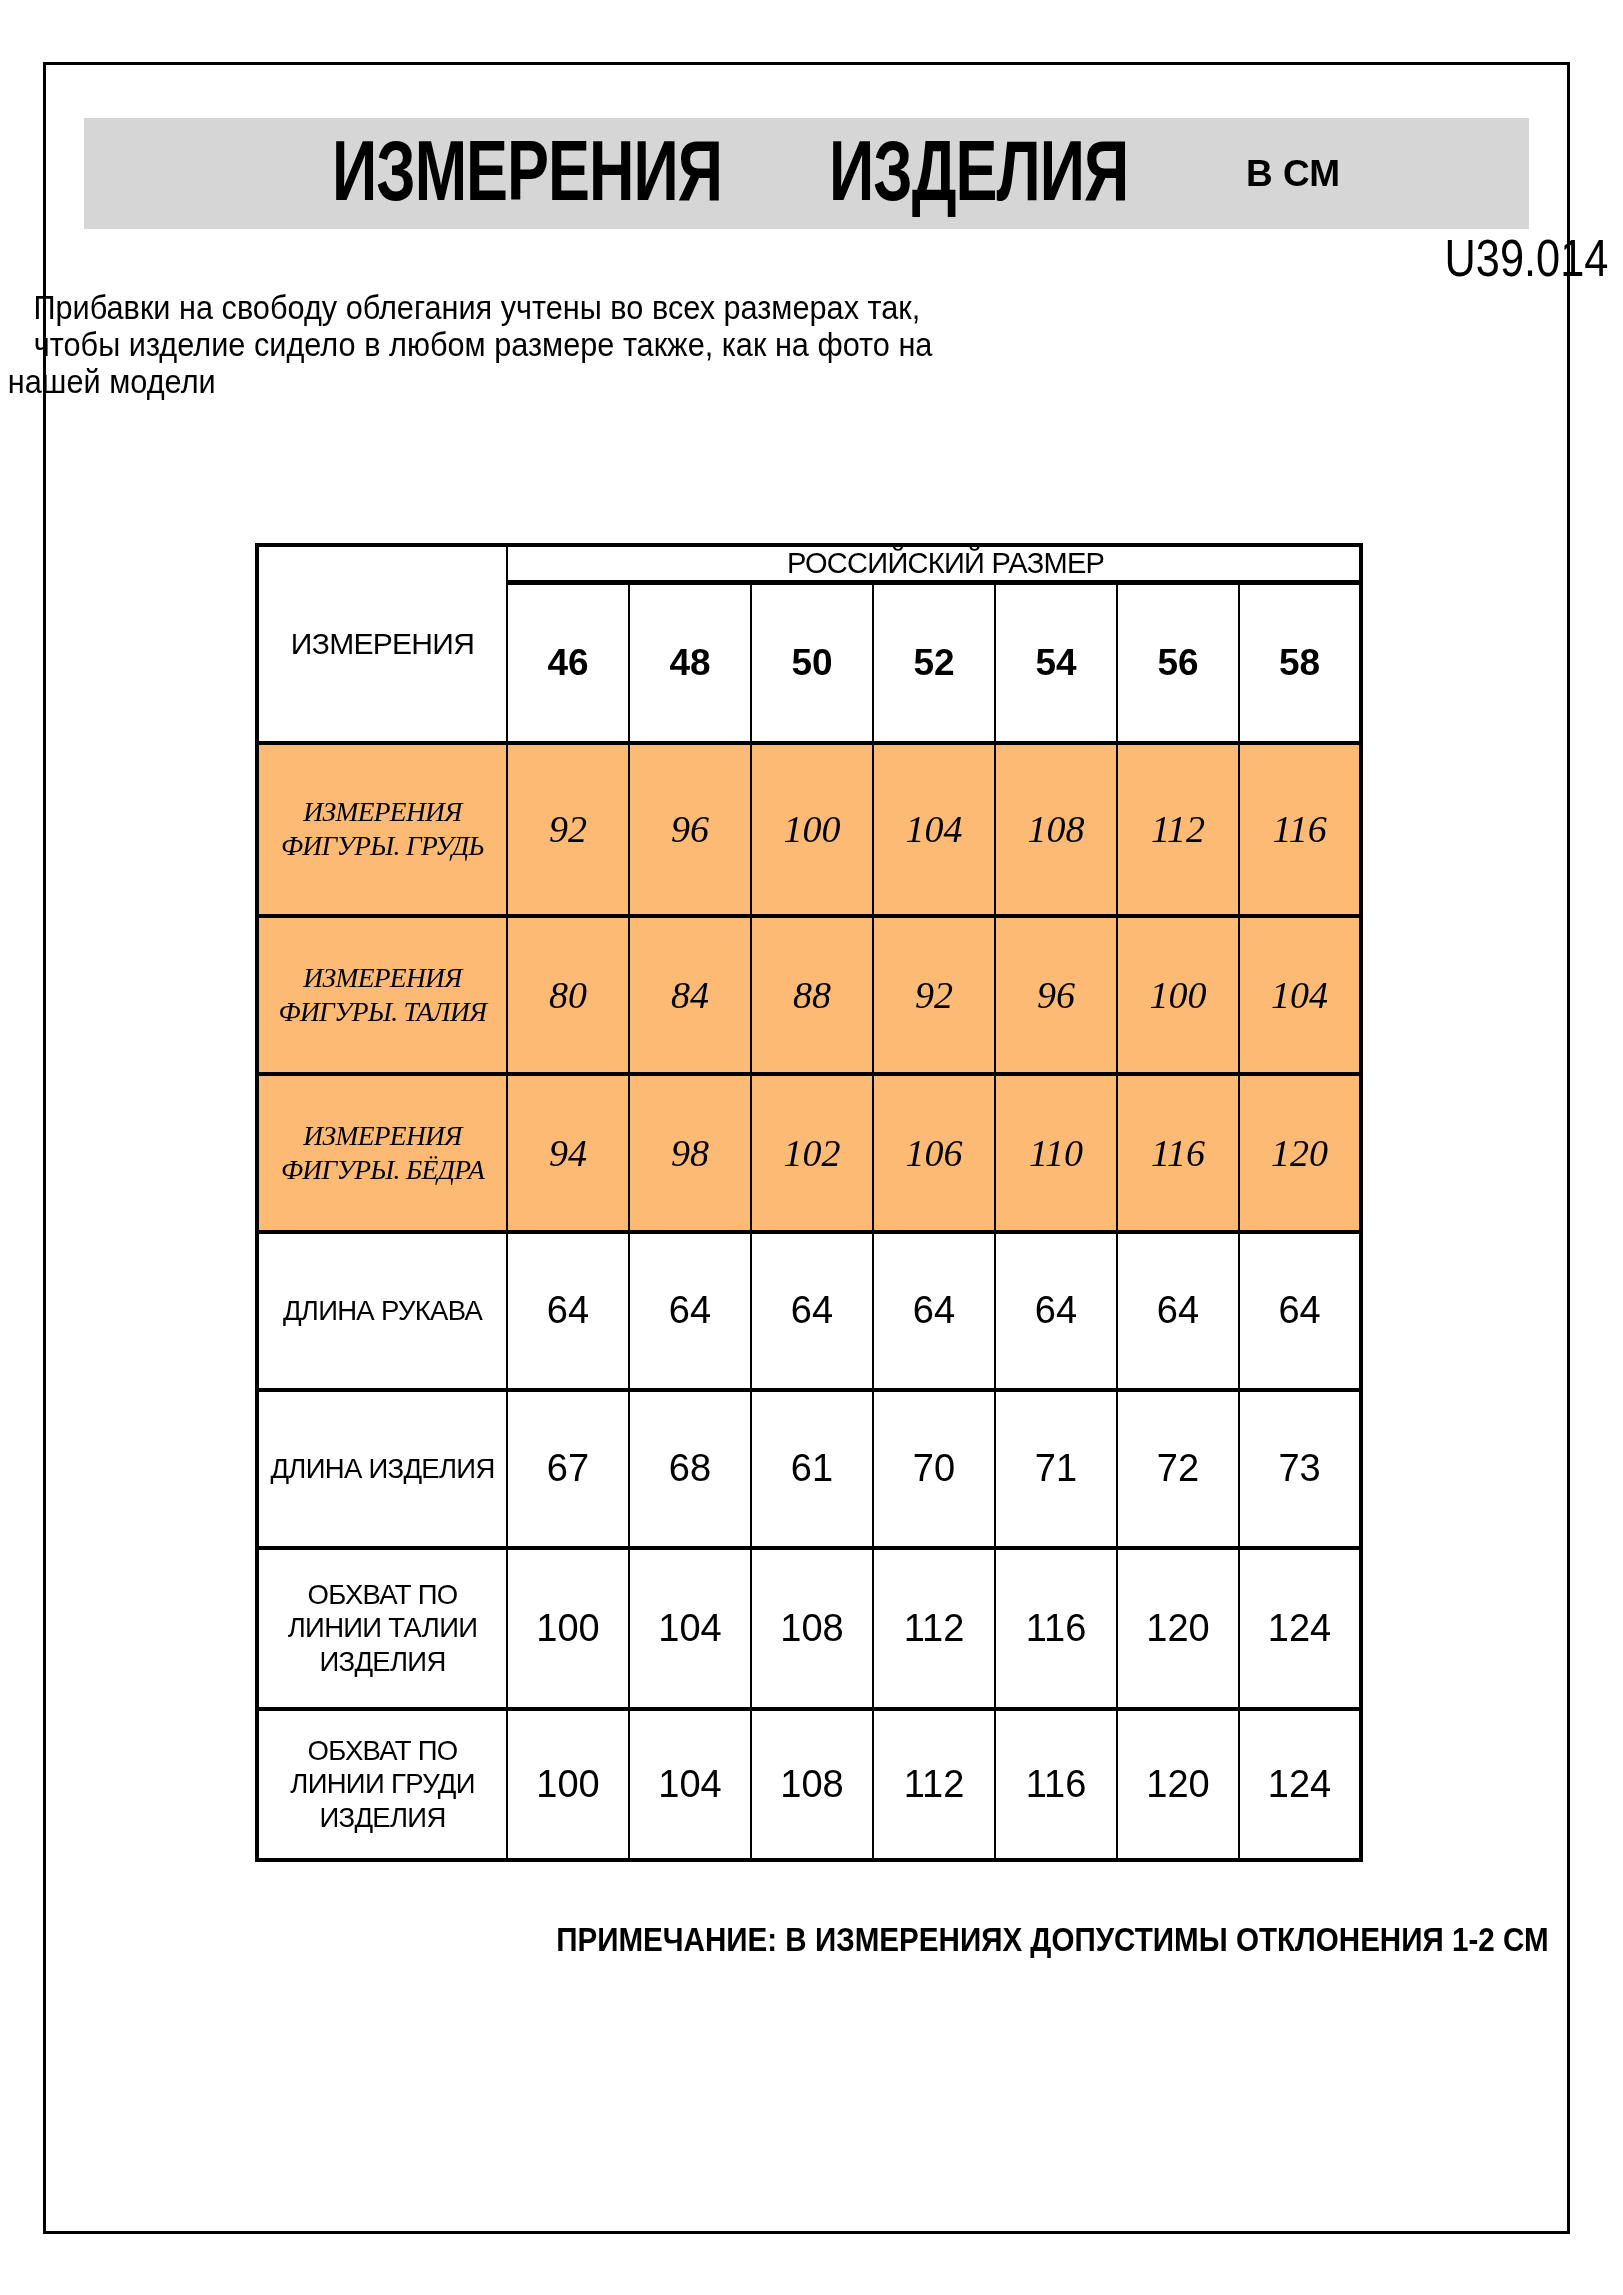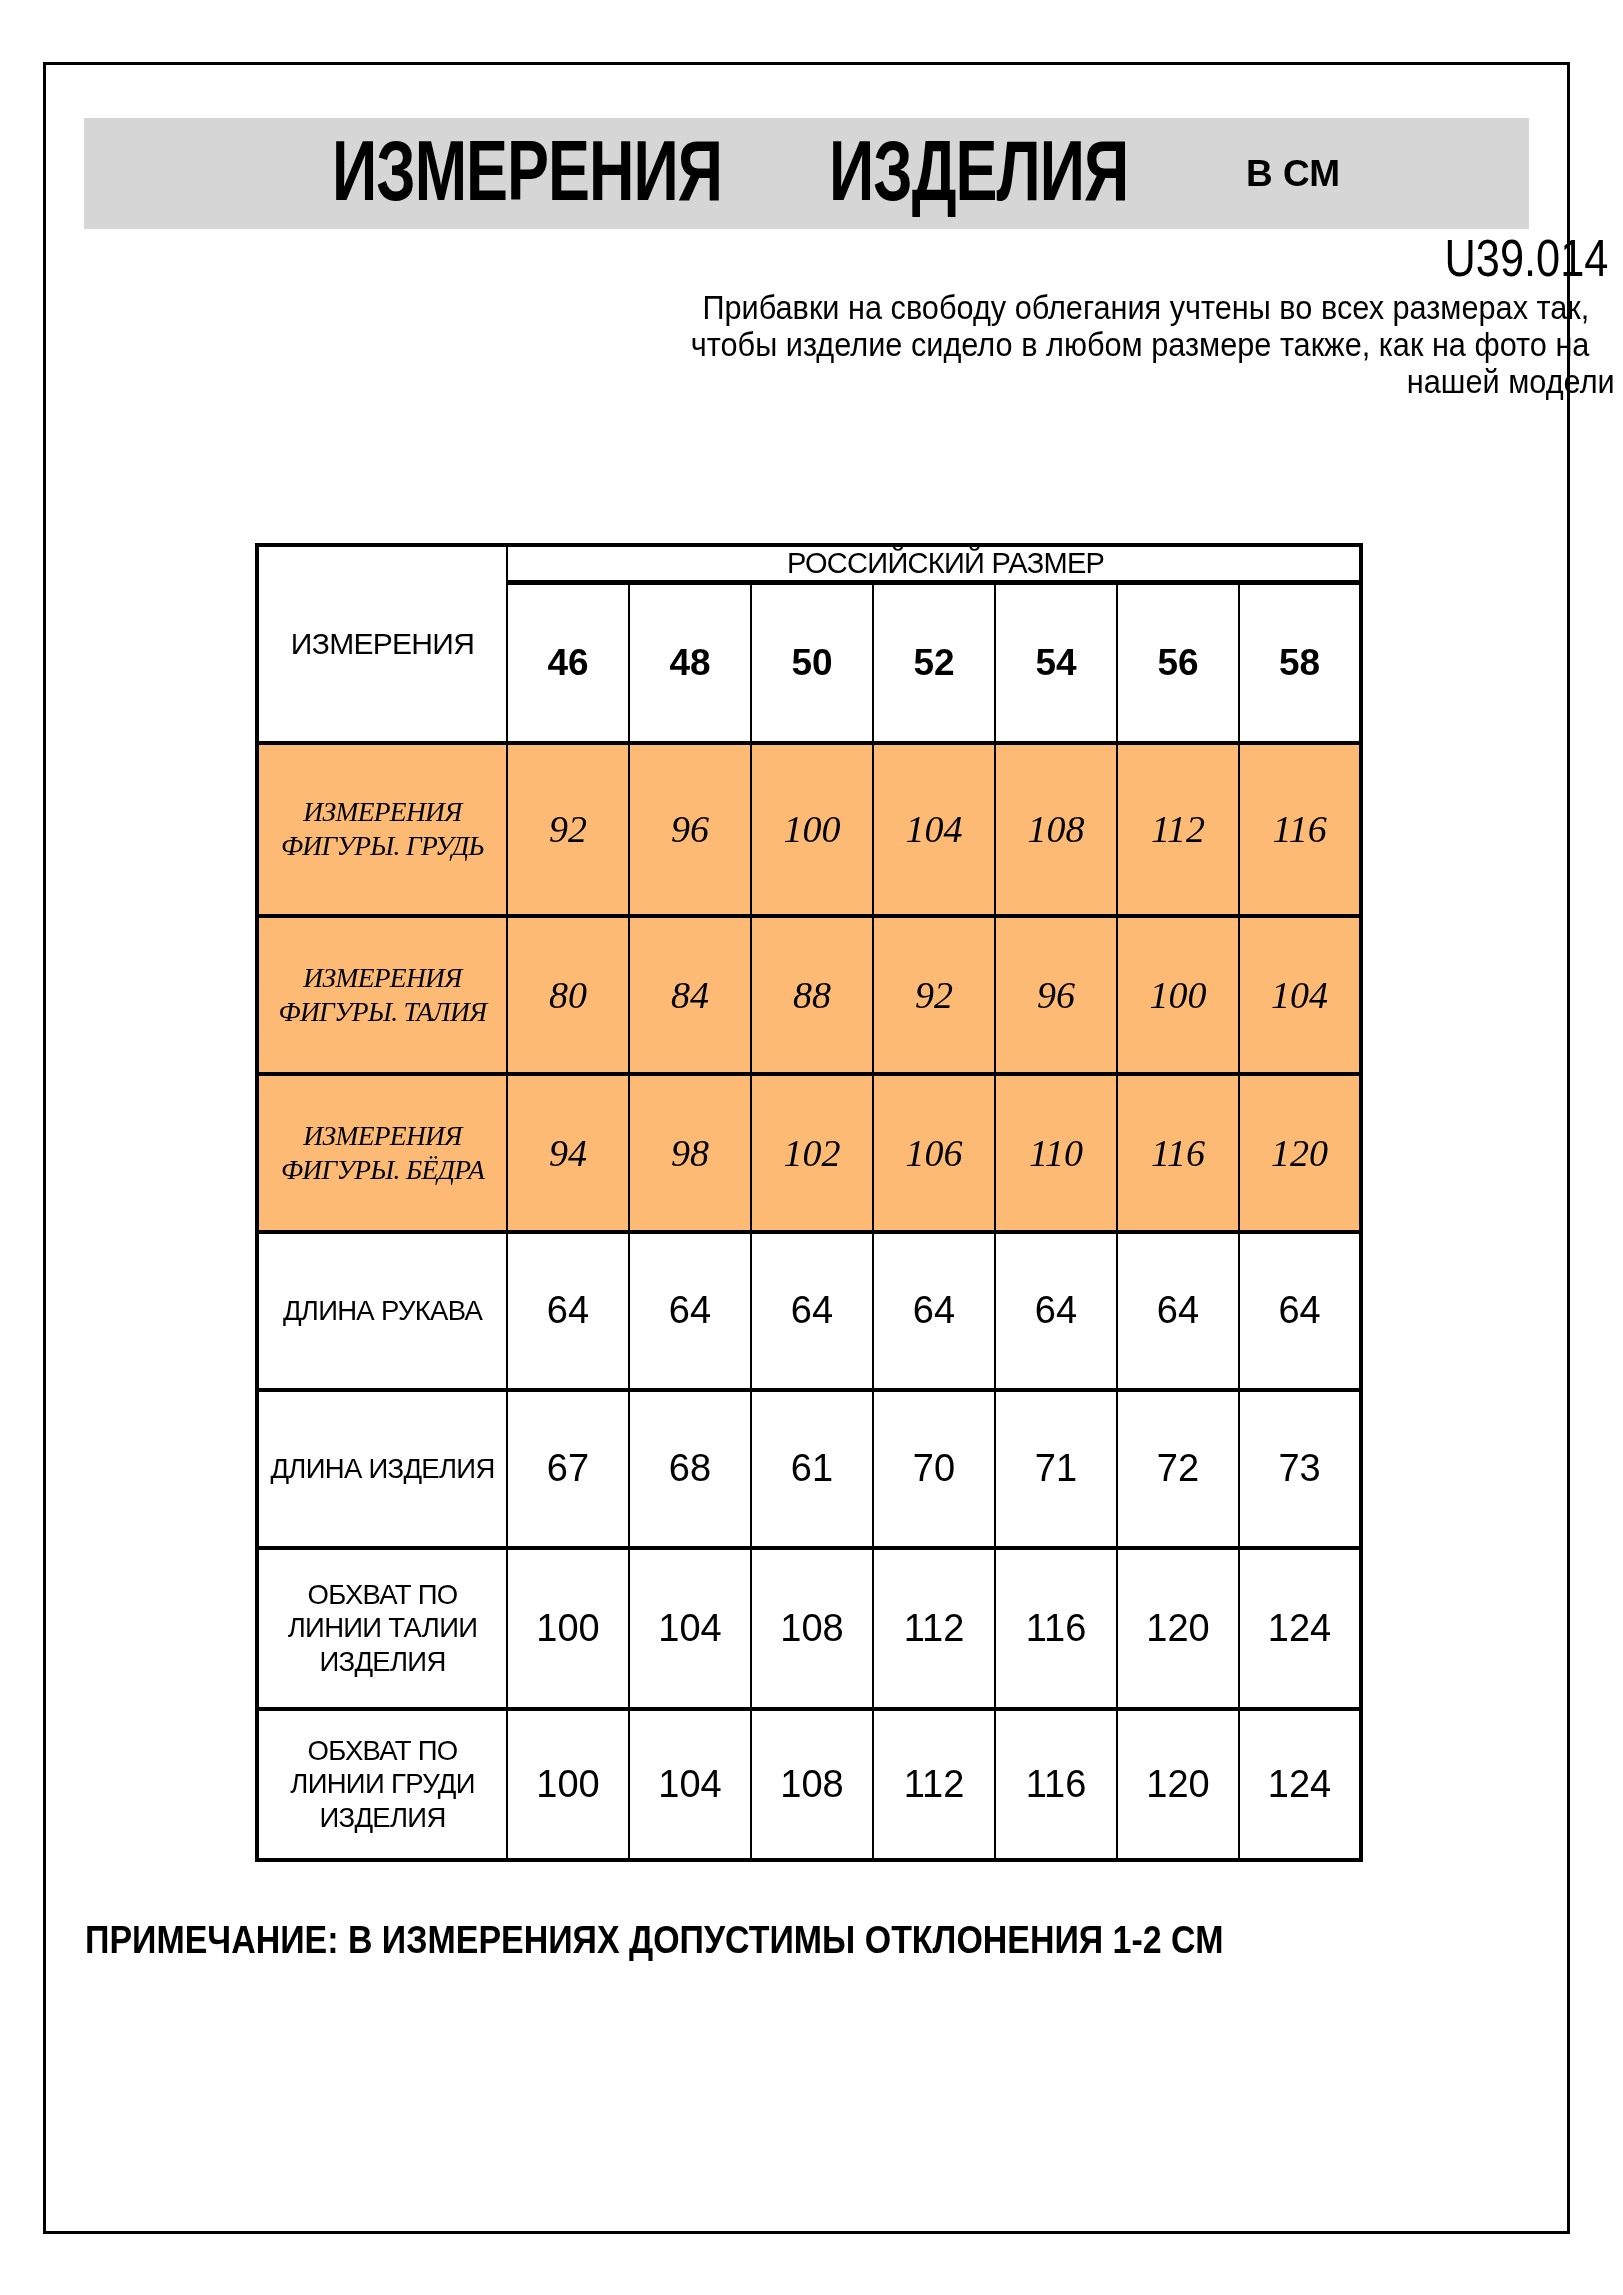--- a/index.html
+++ b/index.html
@@ -53,21 +53,21 @@
     width: 100%;
     text-align: right;
     font-size: 51px;
     line-height: 54px;
   }
   .product-code .cond { display: inline-block; transform: scaleX(0.85); }
   .intro {
     position: absolute;
     left: 0; top: 281px;
     width: 100%;
-    text-align: right;
+    text-align: left;
     font-size: 33px;
     line-height: 37px;
   }
   .intro .cond { display: inline-block; transform: scaleX(0.93); white-space: nowrap; }
   .size-table {
     position: absolute;
     left: 255px; top: 535px;
     width: 1108px;
     border-collapse: collapse;
     table-layout: fixed;
@@ -103,23 +103,23 @@
     padding: 0 6.5px;
     letter-spacing: -0.7px;
   }
   td.value { font-size: 38px; }
   tr.shaded th, tr.shaded td { background: #fdba74; font-family: Liberation Serif, serif; }
   tr.shaded td { font-style: italic; }
   .note {
     position: absolute;
     left: 0; top: 1912px;
     width: 100%;
-    text-align: left;
+    text-align: right;
     font-weight: bold;
-    font-size: 39px;
+    font-size: 34px;
     line-height: 39px;
   }
   .note .cond { display: inline-block; transform: scaleX(0.87); white-space: nowrap; }
 </style>
 </head>
 <body>
 
 <div class="page">
 
   <div class="frame"></div>

